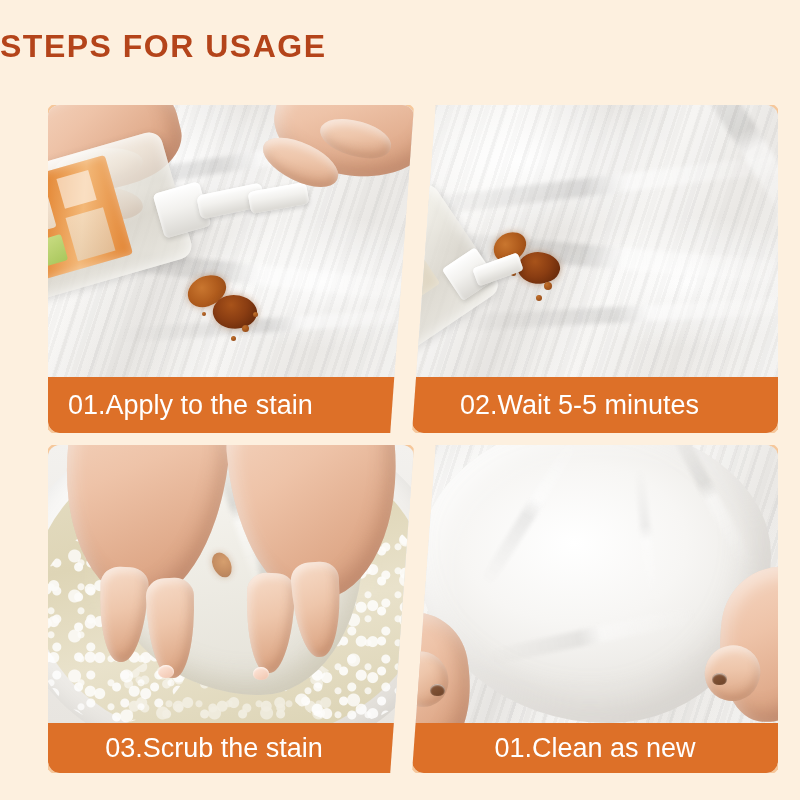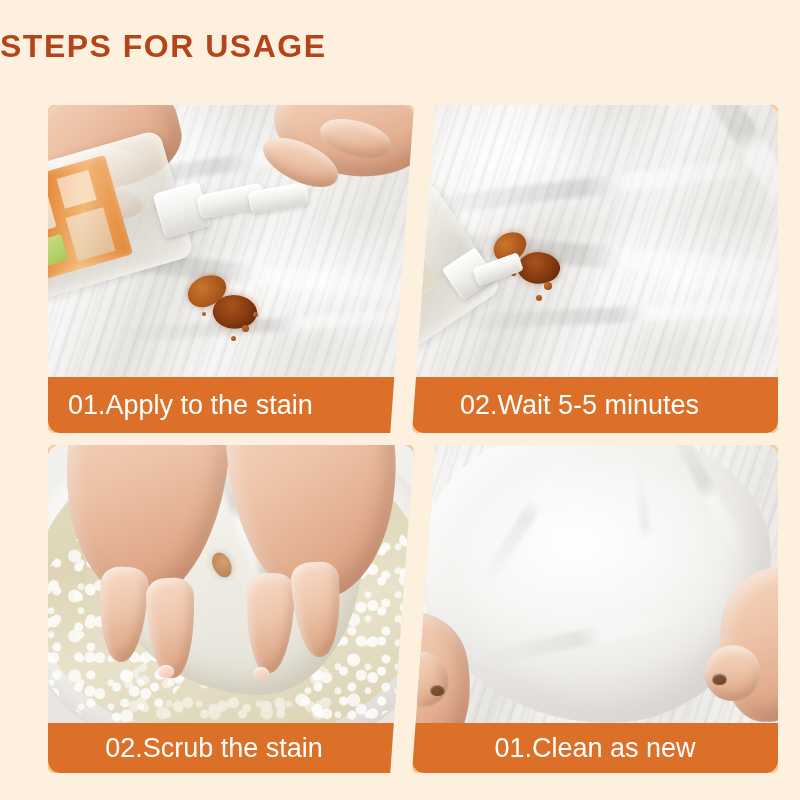--- a/index.html
+++ b/index.html
@@ -313,21 +313,21 @@
 
         <div class="hand" style="left:50%; top:-24%; width:46%; height:80%;
              border-radius:58% 42% 55% 45% / 30% 32% 70% 68%; transform:rotate(-6deg);"></div>
         <div class="finger" style="left:54%; top:46%; width:13%; height:36%;
              border-radius:40% 40% 48% 48% / 18% 18% 82% 82%; transform:rotate(2deg);"></div>
         <div class="finger" style="left:67%; top:42%; width:13%; height:34%;
              border-radius:40% 40% 48% 48% / 18% 18% 82% 82%; transform:rotate(-4deg);"></div>
         <div class="nail" style="left:56%; top:80%; width:16px; height:13px;"></div>
       </div>
     </div>
-    <div class="caption align-center pad-right">02.Scrub the stain</div>
+    <div class="caption align-center pad-right">03.Scrub the stain</div>
   </div>
 
   <div class="step-card col-right row-bottom">
     <div class="photo">
       <div class="scene">
         <div class="cloth"></div>
 
         <div style="position:absolute; left:2%; top:-8%; width:96%; height:108%;
                     background:
                       radial-gradient(ellipse 58% 48% at 44% 40%, #ffffff 0%, #f7f6f4 55%, #ebe9e5 100%);

